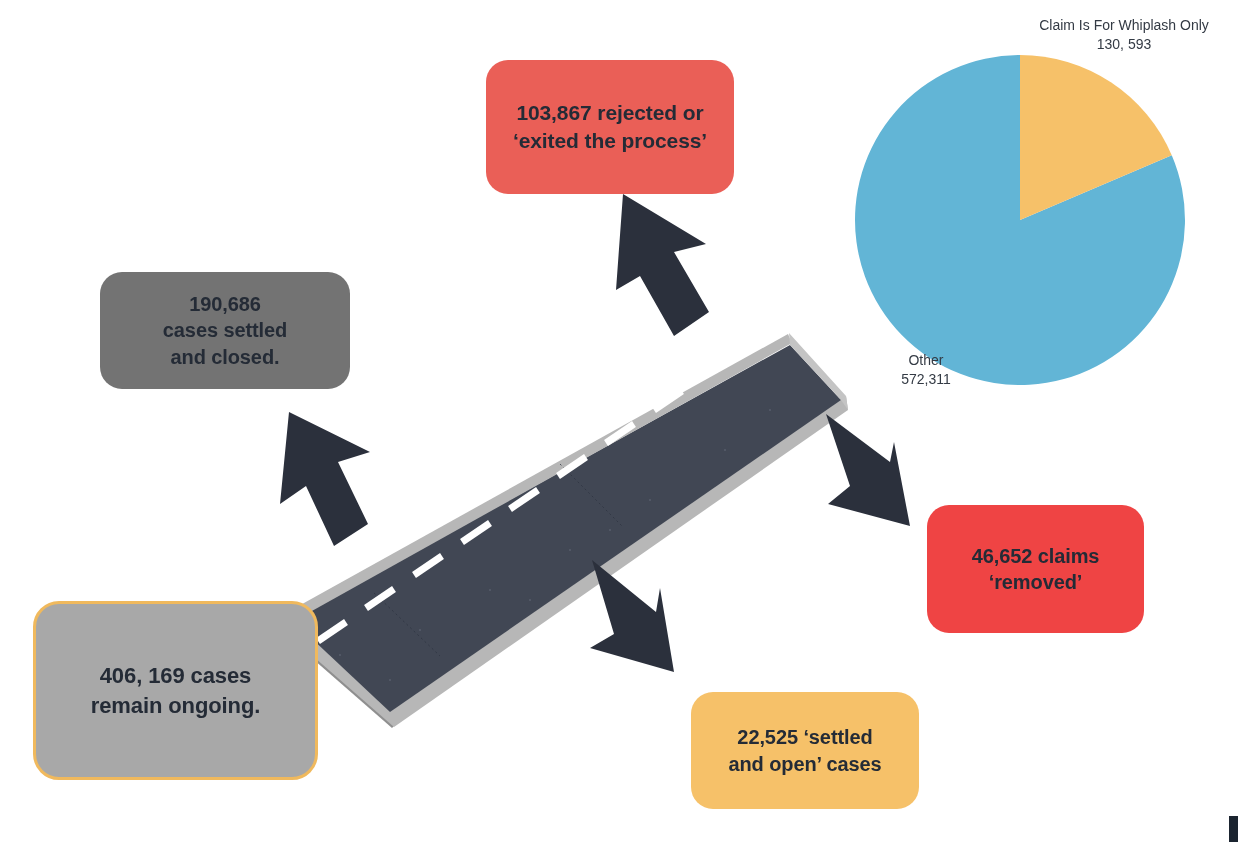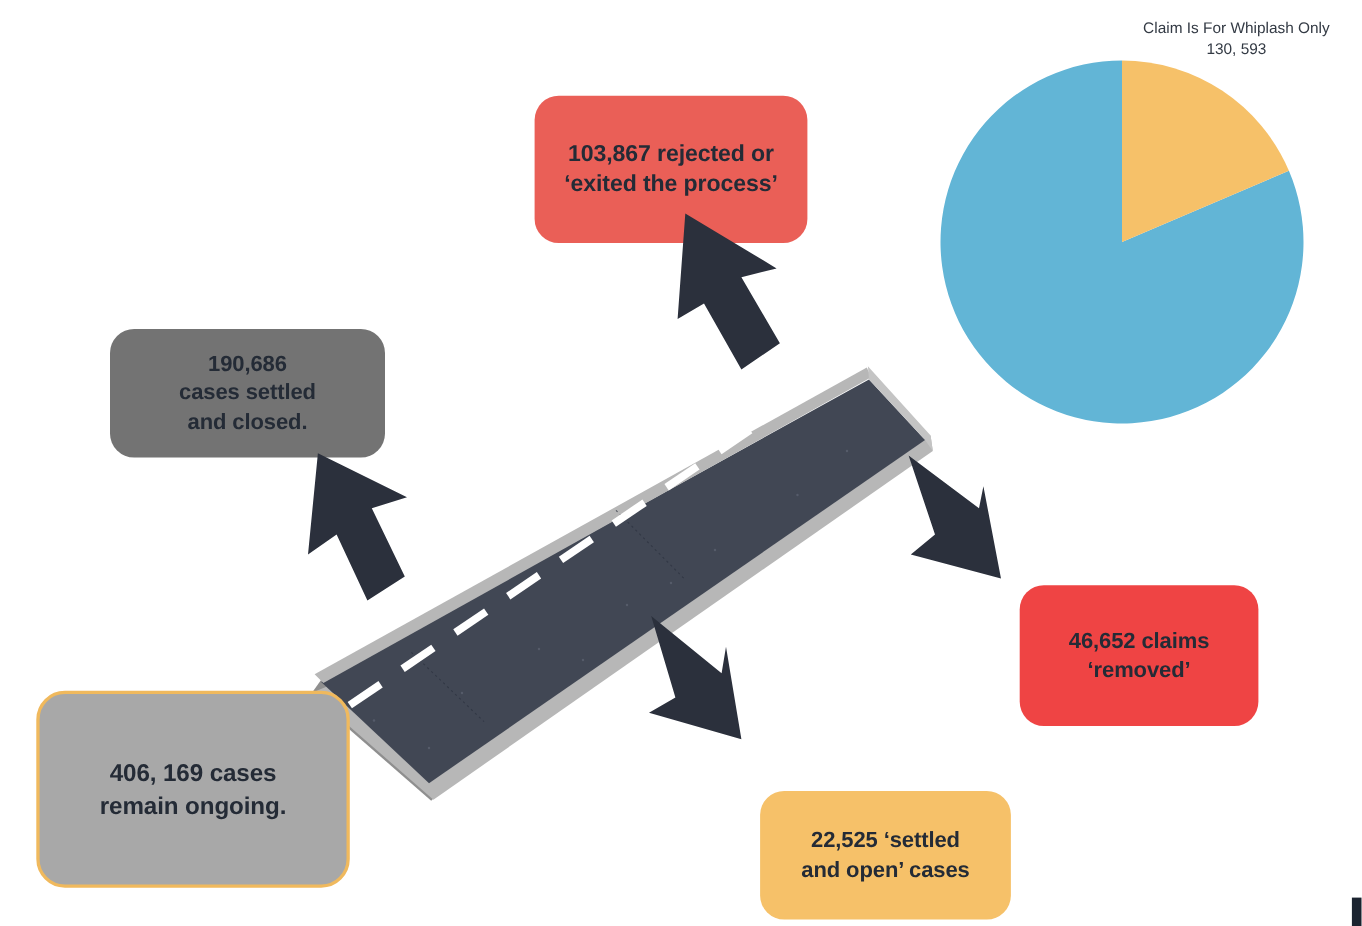--- a/index.html
+++ b/index.html
@@ -25,21 +25,20 @@
     display: flex;
     align-items: center;
     justify-content: center;
     text-align: center;
     color: #242b36;
     font-weight: bold;
     line-height: 1.32;
     border-radius: 22px;
     padding: 10px 14px;
     letter-spacing: -0.1px;
-    margin-top: 27px;
   }
   .callout span { display: block; white-space: pre-line; }
 
   #callout-rejected {
     left: 486px; top: 60px; width: 248px; height: 134px;
     background: #ea5f57;
     font-size: 21px;
   }
   #callout-settled-closed {
     left: 100px; top: 272px; width: 250px; height: 117px;
@@ -211,17 +210,19 @@
     <svg id="pie-svg" width="393" height="380" viewBox="0 0 393 380" xmlns="http://www.w3.org/2000/svg">
 
       <path d="M 175 206 L 326.75 141.22 A 165 165 0 1 1 175.00 41.00 Z" fill="#62b5d6"></path>
 
       <path d="M 175 206 L 175.00 41.00 A 165 165 0 0 1 326.75 141.22 Z" fill="#f6c169"></path>
     </svg>
 
     <div class="pie-label" id="pie-label-whiplash">Claim Is For Whiplash Only
 130, 593</div>
 
+    <div class="pie-label" id="pie-label-other">Other
+572,311</div>
   </div>
 
   <div id="corner-mark"></div>
 
 </div>
 
 </body></html>

